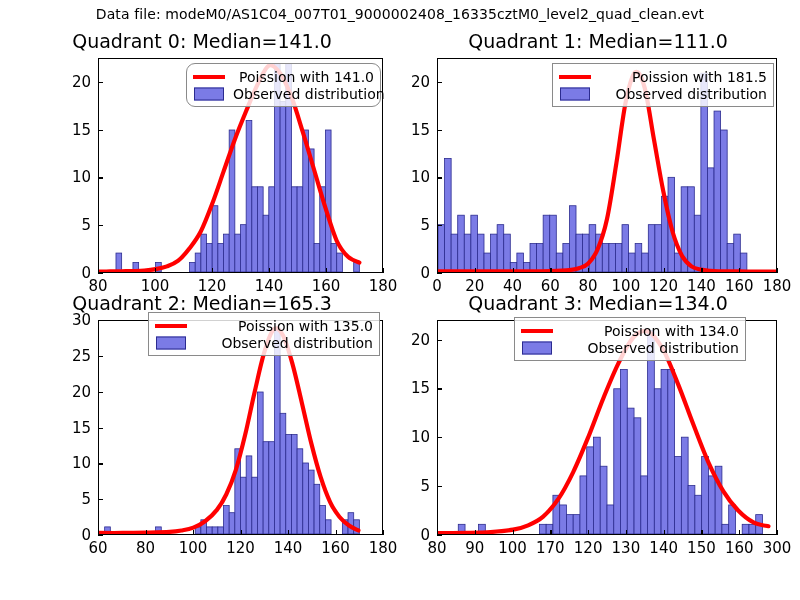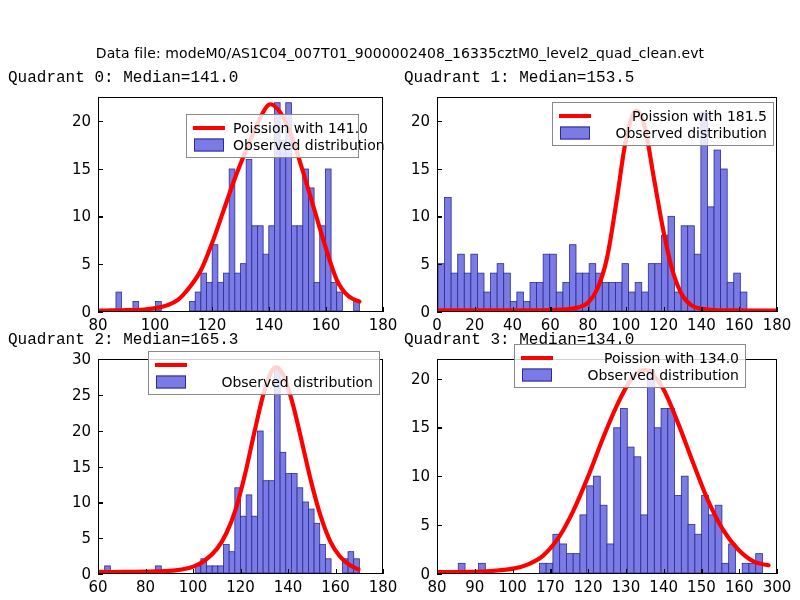--- a/index.html
+++ b/index.html
@@ -1,31 +1,31 @@
 <!DOCTYPE html>
 <html><head>
 <meta charset="utf-8">
 <style>
   html,body{margin:0;padding:0;}
   body{
     width:800px;height:600px;background:#ffffff;
     font-family:"DejaVu Sans","Liberation Sans",sans-serif;
     overflow:hidden;position:relative;
   }
-  #root{position:absolute;inset:0;margin-top:39px;}
+  #root{position:absolute;inset:0;}
 
   .suptitle{
     position:absolute;left:0;top:6px;width:800px;text-align:center;
     font-size:14px;color:#000;letter-spacing:0.1px;white-space:nowrap;
   }
 
   .panel{position:absolute;}
   .panel-title{
-    position:absolute;left:0;width:100%;text-align:left;
-    font-size:16px;color:#000;white-space:nowrap;font-family:Liberation Mono, monospace;
+    position:absolute;left:0;width:100%;text-align:center;
+    font-size:19px;color:#000;white-space:nowrap;
   }
 
   .axes{position:absolute;box-sizing:border-box;
         border:1.2px solid #000;background:#ffffff;overflow:hidden;}
 
   .plotsvg{position:absolute;left:0;top:0;width:100%;height:100%;display:block;}
 
   .ytick-label{position:absolute;right:0;transform:translateY(-50%);
     font-size:15px;color:#000;text-align:right;white-space:nowrap;}
   .xtick-label{position:absolute;top:0;transform:translateX(-50%);
@@ -117,38 +117,38 @@
         <div class="tickmark-x" style="left: 147px; top: 238px; height: 5px;"></div>
         <div class="xtick-label" style="left: 204px; top: 247px;">120</div>
         <div class="tickmark-x" style="left: 204px; top: 238px; height: 5px;"></div>
         <div class="xtick-label" style="left: 261px; top: 247px;">140</div>
         <div class="tickmark-x" style="left: 261px; top: 238px; height: 5px;"></div>
         <div class="xtick-label" style="left: 318px; top: 247px;">160</div>
         <div class="tickmark-x" style="left: 318px; top: 238px; height: 5px;"></div>
         <div class="xtick-label" style="left: 375px; top: 247px;">180</div>
         <div class="tickmark-x" style="left: 375px; top: 238px; height: 5px;"></div>
       </div>
-    <div class="legend" style="left:178px;top:45px;width:173px;">
+    <div class="legend" style="left:178px;top:33px;width:195px;border-radius:9px;">
       <div class="legend-row">
         <span class="legend-key">
             <i class="legend-line"></i>
           </span>
         <span class="legend-label">Poission with 141.0</span>
       </div>
       <div class="legend-row">
         <span class="legend-key">
             <i class="legend-patch"></i>
           </span>
         <span class="legend-label">Observed distribution</span>
       </div>
     </div>
   </div>
 
   <div class="panel" style="left:404px;top:30px;width:388px;height:265px;">
-    <div class="panel-title" style="top:0px;">Quadrant 1: Median=153.5</div>
+    <div class="panel-title" style="top:0px;">Quadrant 1: Median=111.0</div>
     <div class="axes" style="left:33px;top:28px;width:340px;height:215px;">
       <svg class="plotsvg" viewBox="0 0 340 215" preserveAspectRatio="none">
         <g id="bars-1">
             <rect x="0.00" y="167.22" width="6.61" height="47.78" fill="#7b7be6" stroke="#2b2b8f" stroke-width="0.8"></rect>
             <rect x="6.61" y="100.33" width="6.61" height="114.67" fill="#7b7be6" stroke="#2b2b8f" stroke-width="0.8"></rect>
             <rect x="13.22" y="176.78" width="6.61" height="38.22" fill="#7b7be6" stroke="#2b2b8f" stroke-width="0.8"></rect>
             <rect x="19.83" y="157.67" width="6.61" height="57.33" fill="#7b7be6" stroke="#2b2b8f" stroke-width="0.8"></rect>
             <rect x="26.44" y="176.78" width="6.61" height="38.22" fill="#7b7be6" stroke="#2b2b8f" stroke-width="0.8"></rect>
             <rect x="33.06" y="157.67" width="6.61" height="57.33" fill="#7b7be6" stroke="#2b2b8f" stroke-width="0.8"></rect>
             <rect x="39.67" y="176.78" width="6.61" height="38.22" fill="#7b7be6" stroke="#2b2b8f" stroke-width="0.8"></rect>
@@ -318,20 +318,21 @@
         <div class="xtick-label" style="left: 327.5px; top: 247px;">160</div>
         <div class="tickmark-x" style="left: 327.5px; top: 238px; height: 5px;"></div>
         <div class="xtick-label" style="left: 375px; top: 247px;">180</div>
         <div class="tickmark-x" style="left: 375px; top: 238px; height: 5px;"></div>
       </div>
     <div class="legend" style="left:140px;top:20px;width:232px;">
       <div class="legend-row">
         <span class="legend-key">
             <i class="legend-line"></i>
           </span>
+        <span class="legend-label">Poission with 135.0</span>
       </div>
       <div class="legend-row">
         <span class="legend-key">
             <i class="legend-patch"></i>
           </span>
         <span class="legend-label">Observed distribution</span>
       </div>
     </div>
   </div>
 
@@ -407,21 +408,21 @@
         <div class="tickmark-x" style="left: 221.889px; top: 238px; height: 5px;"></div>
         <div class="xtick-label" style="left: 259.667px; top: 247px;">140</div>
         <div class="tickmark-x" style="left: 259.667px; top: 238px; height: 5px;"></div>
         <div class="xtick-label" style="left: 297.444px; top: 247px;">150</div>
         <div class="tickmark-x" style="left: 297.444px; top: 238px; height: 5px;"></div>
         <div class="xtick-label" style="left: 335.222px; top: 247px;">160</div>
         <div class="tickmark-x" style="left: 335.222px; top: 238px; height: 5px;"></div>
         <div class="xtick-label" style="left: 373px; top: 247px;">300</div>
         <div class="tickmark-x" style="left: 373px; top: 238px; height: 5px;"></div>
       </div>
-    <div class="legend" style="left:110px;top:13px;width:232px;">
+    <div class="legend" style="left:110px;top:25px;width:232px;">
       <div class="legend-row">
         <span class="legend-key">
             <i class="legend-line"></i>
           </span>
         <span class="legend-label">Poission with 134.0</span>
       </div>
       <div class="legend-row">
         <span class="legend-key">
             <i class="legend-patch"></i>
           </span>

